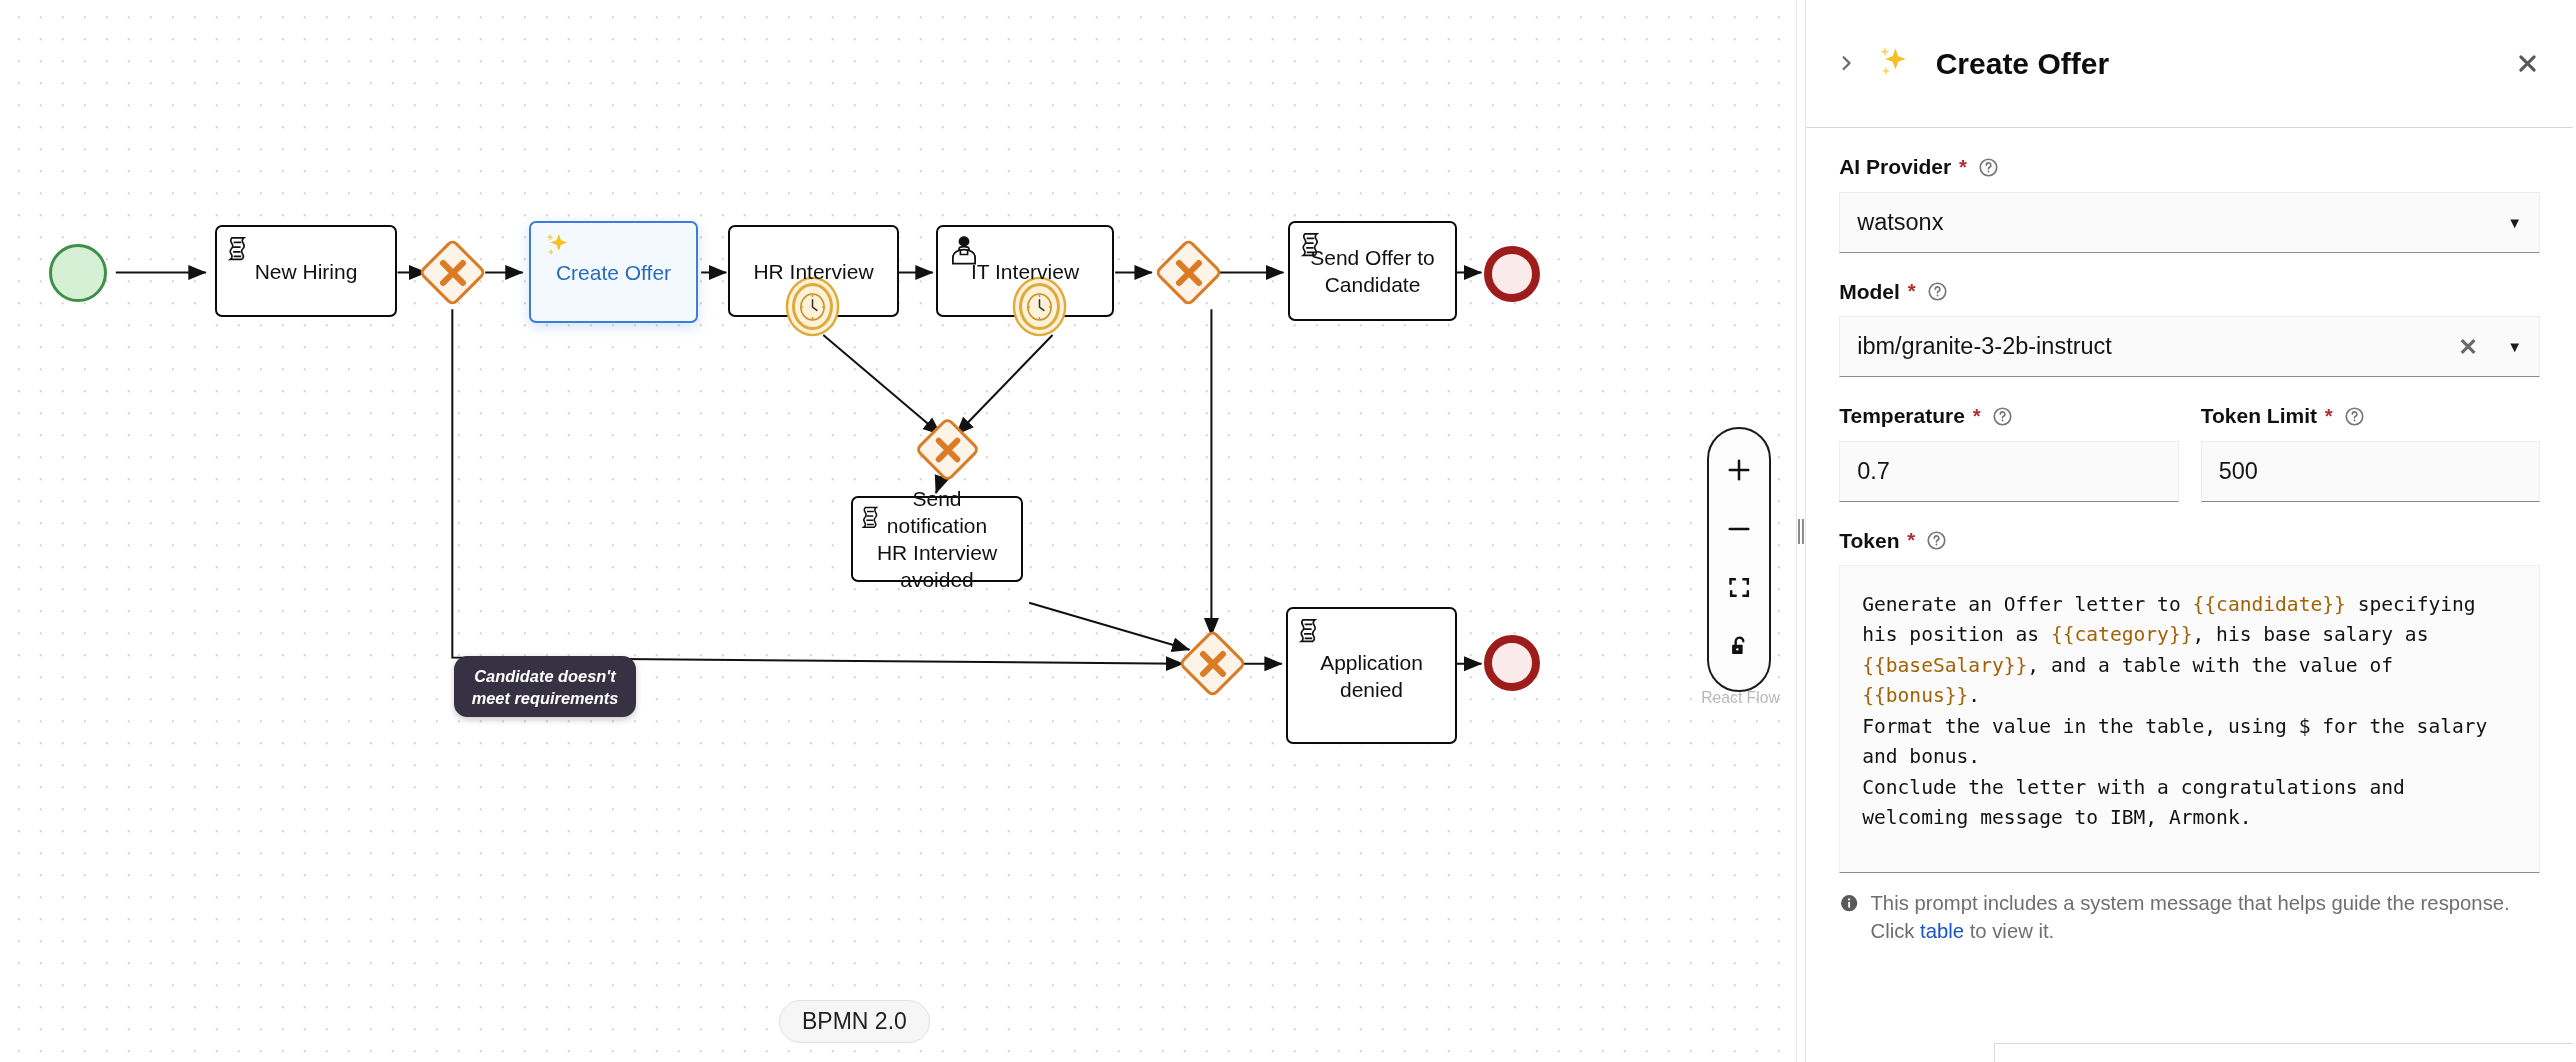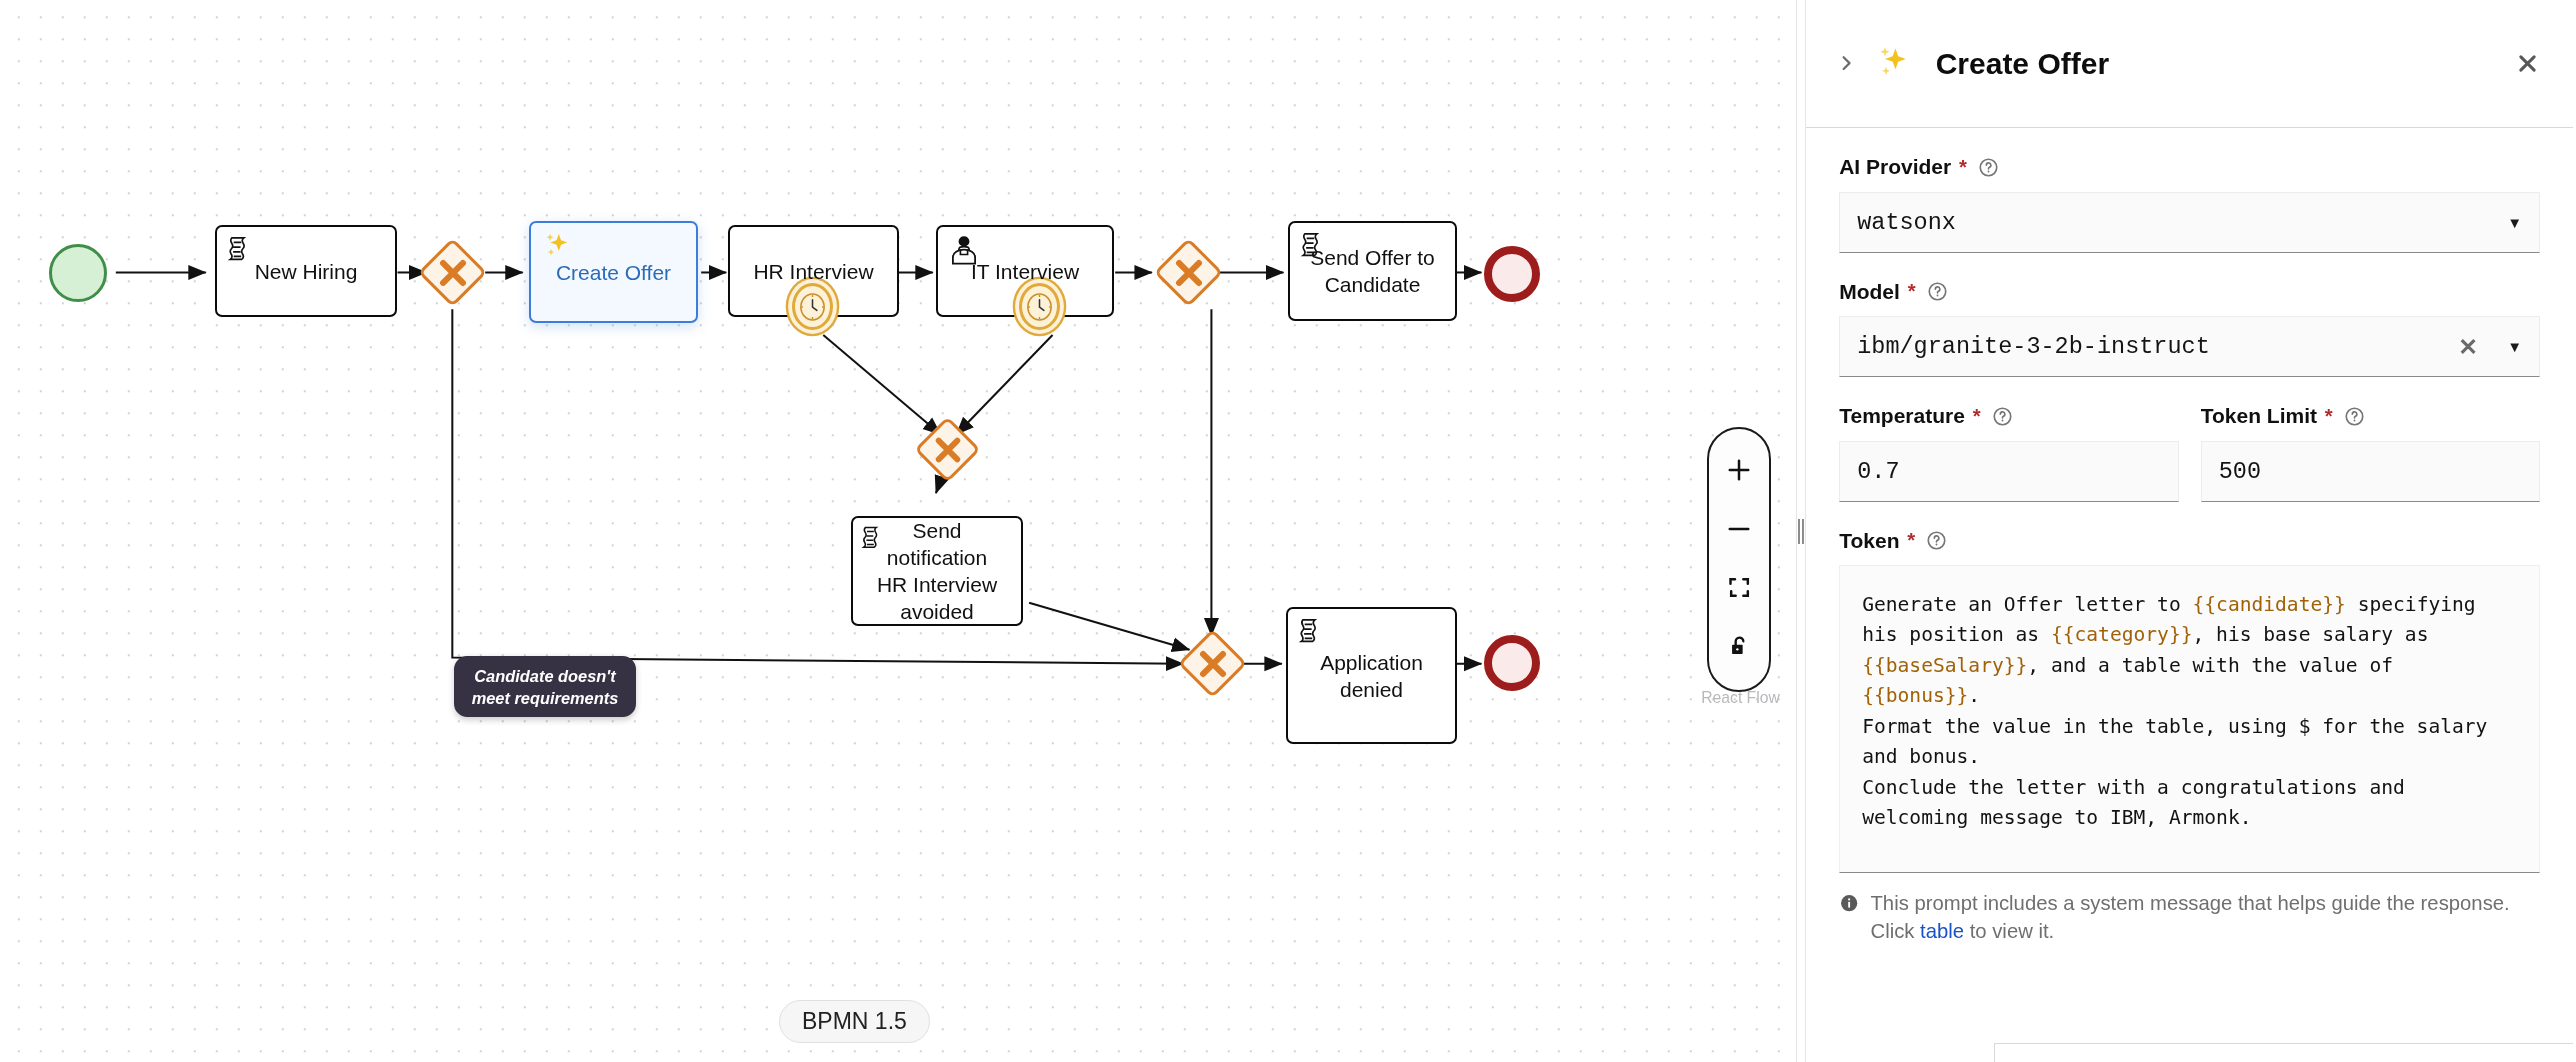--- a/index.html
+++ b/index.html
@@ -185,21 +185,21 @@
   .select-box, .text-box {
     width: 100%; height: 61px;
     background: #fafafa;
     border: 0.8px solid #ececec;
     border-bottom: 1.6px solid #8a8a8a;
     display: flex; align-items: center;
     padding: 0 17px;
     font-size: 23.5px; color: #141414;
     cursor: pointer;
   }
-  .select-box .val, .text-box .val { flex: 1; font-family: Liberation Mono, monospace; }
+  .select-box .val, .text-box .val { flex: 1; }
   .caret { color: #1a1a1a; font-size: 15px; margin-left: 12.5px; }
   .clear-x { color: #6a6a6a; font-size: 23.5px; font-weight: bold; margin-right: 17px; cursor: pointer; }
 
   .field { margin-bottom: 27px; }
   .row2 { display: flex; gap: 22px; margin-bottom: 27px; }
   .row2 > div { flex: 1; }
 
   .prompt-area {
     width: 100%; height: 308px;
     background: #fbfbfb;
@@ -355,21 +355,21 @@
     <div class="node end-event" style="left:1484px; top:246px; width:56px; height:56px;"></div>
 
     <div class="node gateway" style="left:924px; top:426px; width:47px; height:47px;">
       <div class="gx">
         <svg width="34" height="34" viewBox="0 0 24 24">
             <path d="M5.4 5.4 L18.6 18.6 M18.6 5.4 L5.4 18.6" stroke="#da7c26" stroke-width="4.1" stroke-linecap="round"></path>
           </svg>
       </div>
     </div>
 
-    <div class="node task" style="left:851px; top:516px; width:172px; height:110px;">
+    <div class="node task" style="left:851px; top:496px; width:172px; height:86px;">
       <svg class="task-icon" viewBox="0 0 24 24" style="top:4.7px;left:6.3px;width:33px;height:33px;">
         <path d="M4.6 3.2c2.4 0 5.6 0 8 0 -1.4 1.1 -1.3 2.4 -0.5 3.6 0.9 1.4 1 2.6 -0.2 3.7 -1.1 1.1 -1 2.3 -0.2 3.5 0.9 1.4 0.8 2.6 -0.6 3.6 -2.4 0 -5.2 0 -7.6 0 1.4 -1 1.5 -2.2 0.6 -3.6 -0.8 -1.2 -0.9 -2.4 0.2 -3.5 1.2 -1.1 1.1 -2.3 0.2 -3.7 -0.8 -1.2 -0.9 -2.5 0.1 -3.6z" fill="none" stroke="#111" stroke-width="1.1"></path>
         <path d="M5.8 6.2h5M5.4 9.4h5M5.4 12.6h5M5.8 15.6h5" stroke="#111" stroke-width="1.1" fill="none"></path>
       </svg>
       <span class="tlabel" style="white-space:pre-line;">Send notification
 HR Interview
 avoided</span>
     </div>
 
     <div class="node gateway" style="left:1188px; top:639px; width:49px; height:49px;">
@@ -386,21 +386,21 @@
         <path d="M5.8 6.2h5M5.4 9.4h5M5.4 12.6h5M5.8 15.6h5" stroke="#111" stroke-width="1.1" fill="none"></path>
       </svg>
       <span class="tlabel">Application denied</span>
     </div>
 
     <div class="node end-event" style="left:1484px; top:635px; width:56px; height:56px;"></div>
 
     <div class="edge-tooltip" style="left:454px; top:656px; width:182px; white-space:pre-line;">Candidate doesn't
 meet requirements</div>
 
-    <div class="bpmn-badge">BPMN 1.5</div>
+    <div class="bpmn-badge">BPMN 2.0</div>
 
     <div class="zoom-controls">
       <div class="zoom-btn">
         <svg width="30" height="30" viewBox="0 0 24 24">
             <path d="M12 4.6v14.8M4.6 12h14.8" stroke="#111" stroke-width="2" stroke-linecap="round"></path>
           </svg>
       </div>
       <div class="zoom-btn">
         <svg width="30" height="30" viewBox="0 0 24 24">
             <path d="M4.6 12h14.8" stroke="#111" stroke-width="2" stroke-linecap="round"></path>

